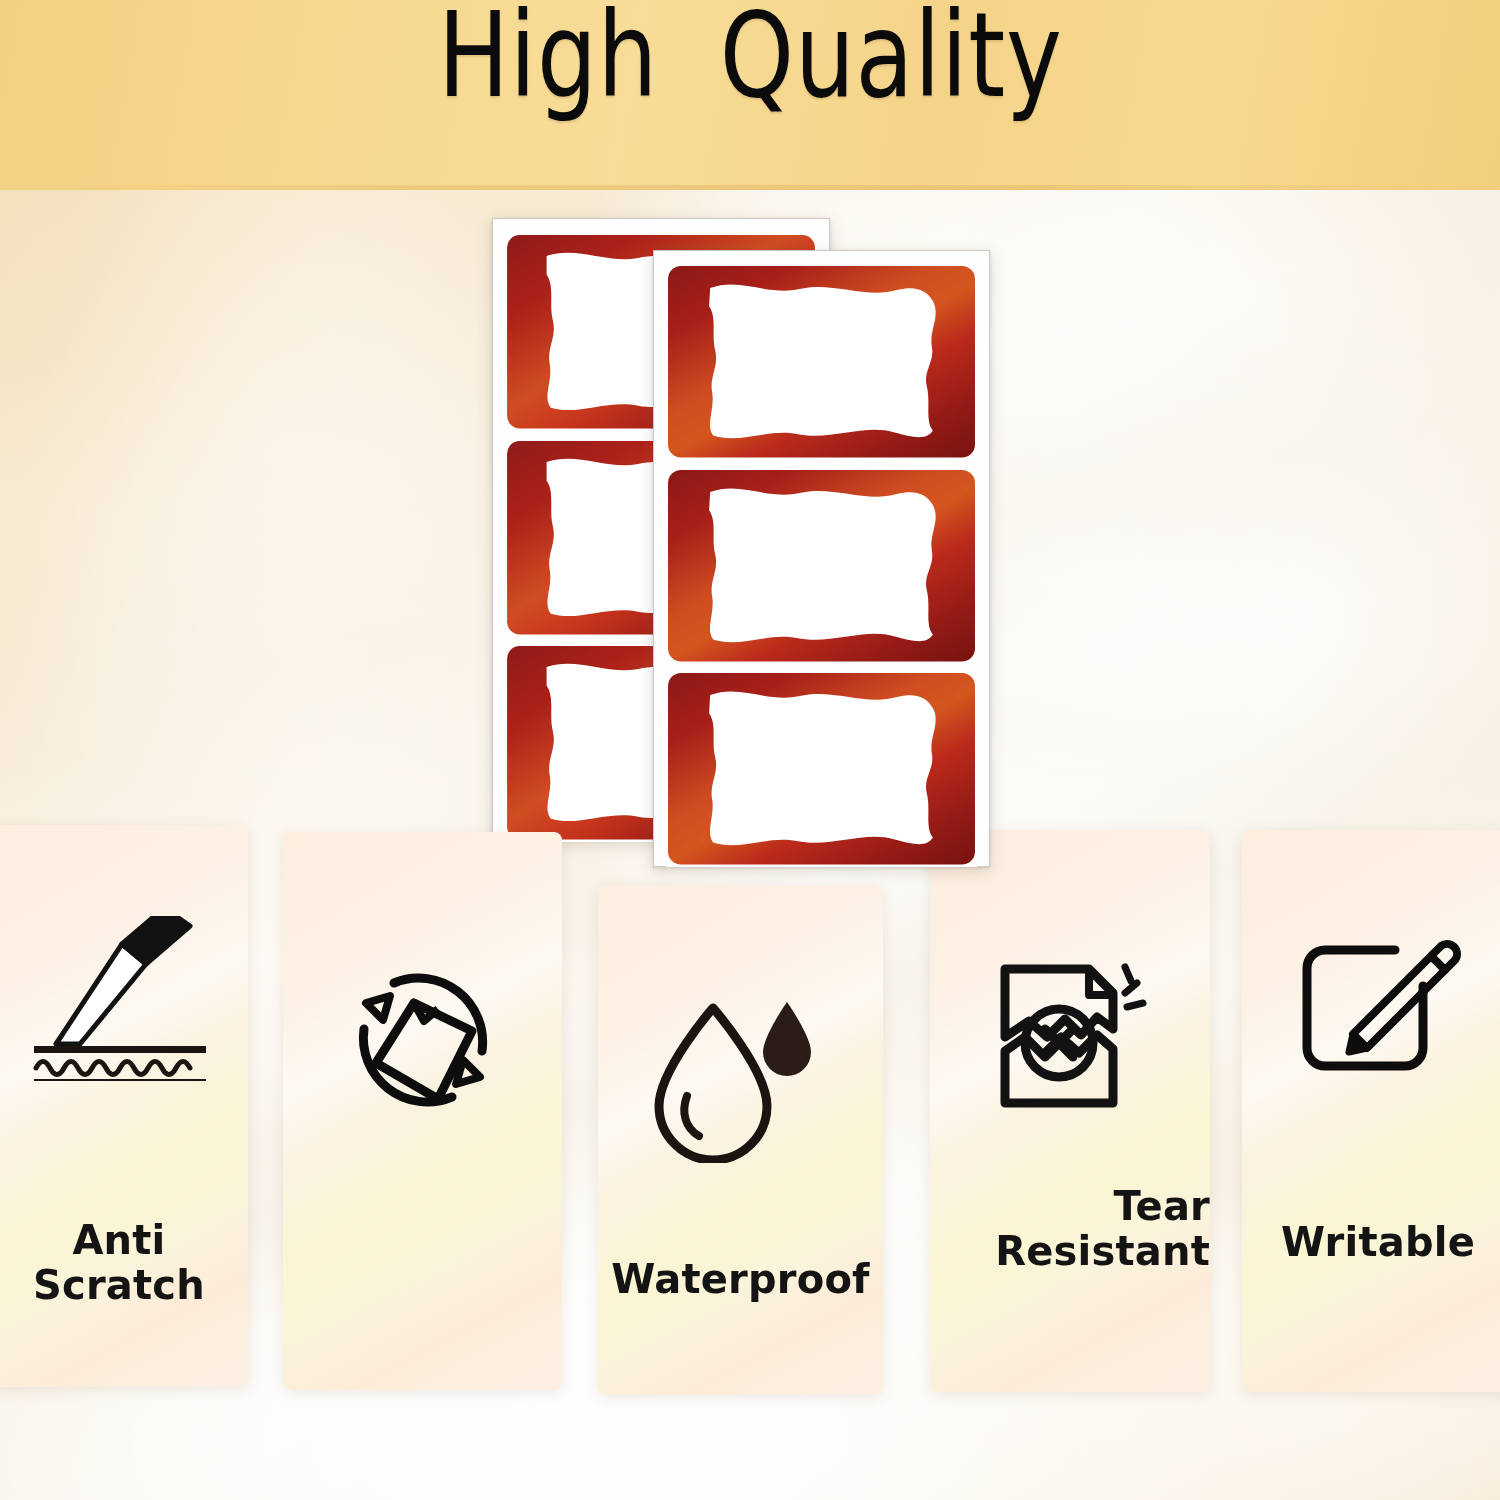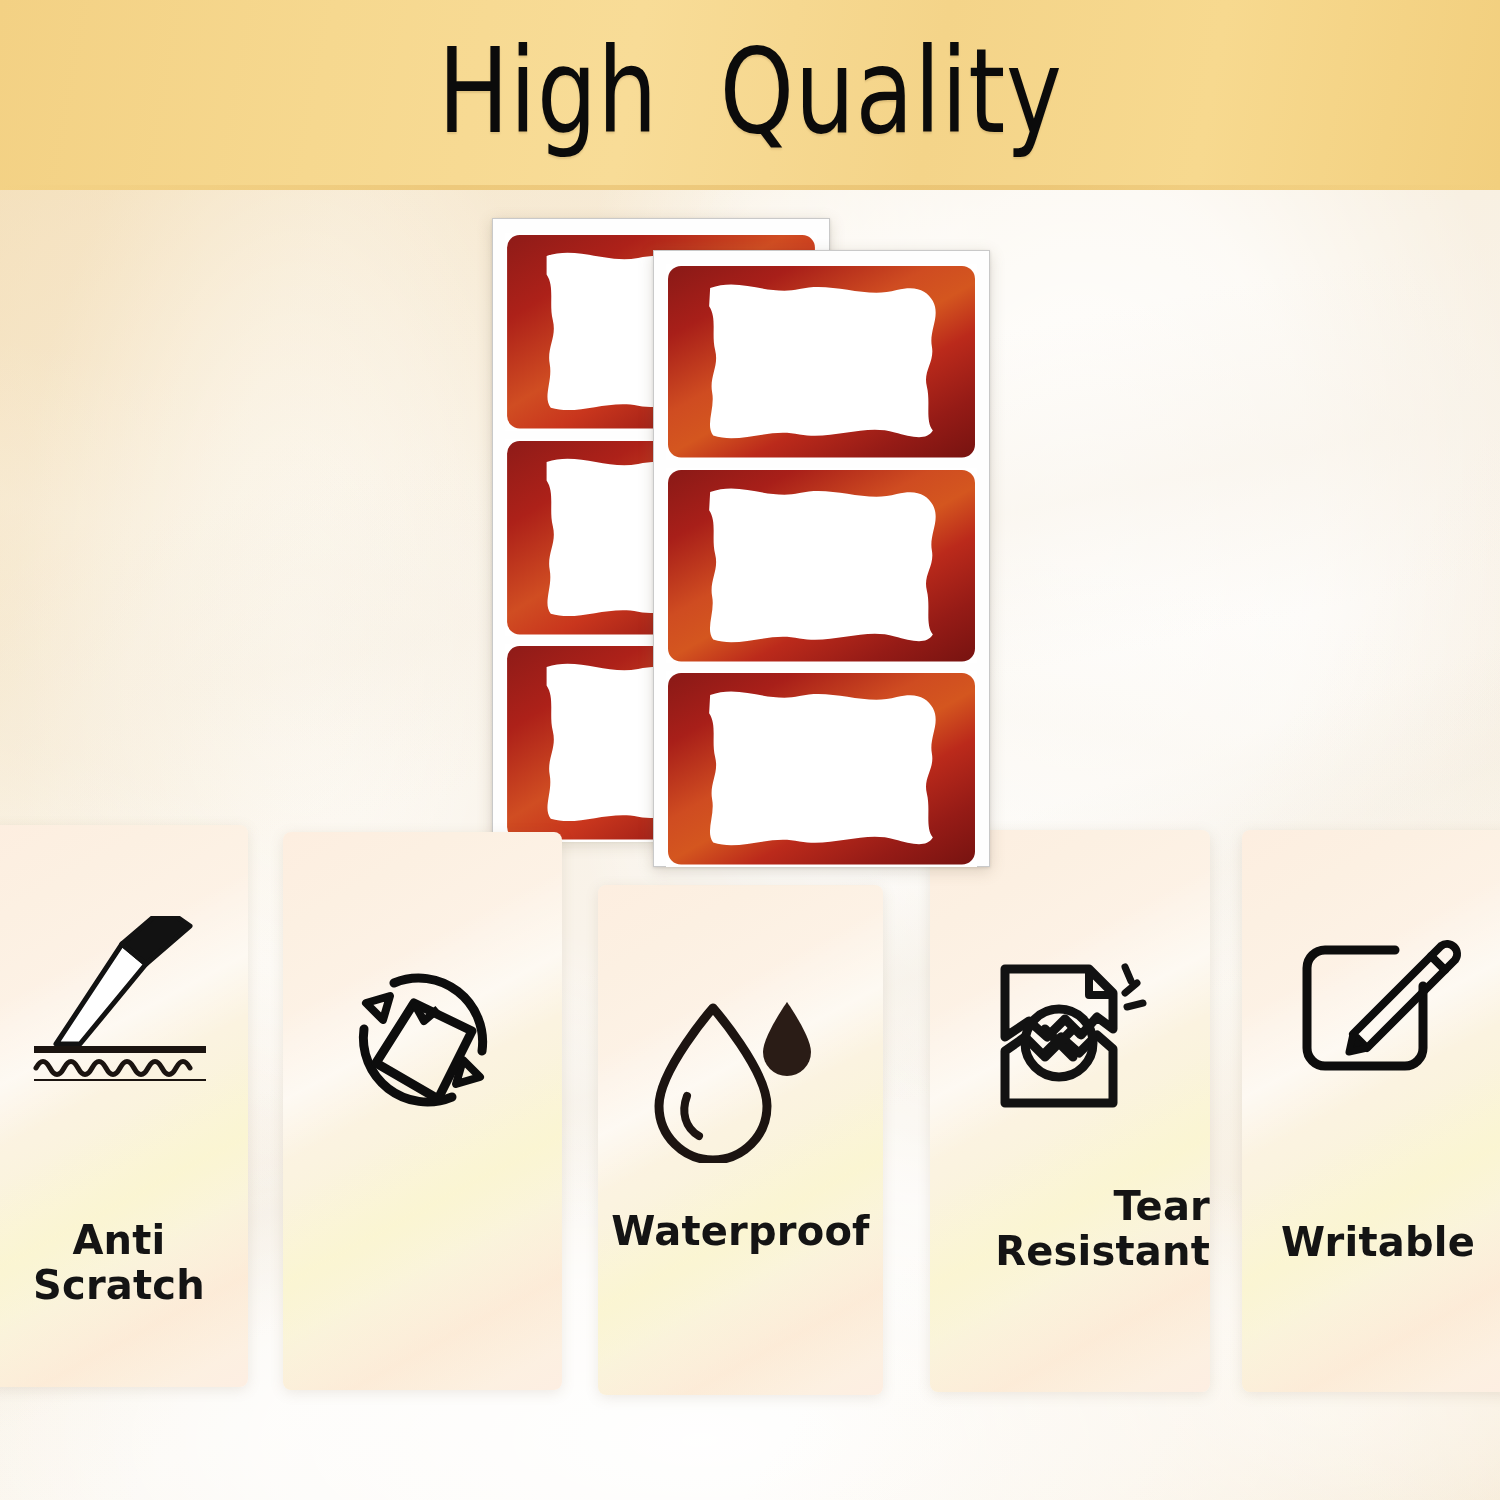--- a/index.html
+++ b/index.html
@@ -58,21 +58,21 @@
     background:
       linear-gradient(115deg, rgba(243,214,160,.42) 0%, rgba(246,228,190,.18) 20%, rgba(255,255,255,0) 38%),
       linear-gradient(305deg, rgba(242,214,168,.22) 0%, rgba(255,255,255,0) 30%);
   }
 
   
   #header {
     position:absolute; left:0; top:0; width:1500px; height:190px;
     background:linear-gradient(100deg,
       #f3d184 0%, #f6d88f 22%, #f8dc97 42%, #f4d489 62%, #f7d98f 80%, #f2cf7e 100%);
-    display:flex; align-items:center; justify-content:center;
+    display:flex; justify-content:center;
     overflow:hidden;
   }
   #header::after{
     content:""; position:absolute; left:0; right:0; bottom:0; height:5px;
     background:linear-gradient(90deg, rgba(233,193,113,.0), rgba(225,180,95,.45) 30%, rgba(225,180,95,.45) 70%, rgba(233,193,113,.0));
   }
   #header-title {
     font-family:"DejaVu Sans", sans-serif;
     font-size:118px;
     font-weight:400;
@@ -383,21 +383,21 @@
                  C 8,82 62,20 62,20 Z" fill="none" stroke="#1c1411" stroke-width="9" stroke-linejoin="round"></path>
 
         <path d="M 36,108 C 30,124 34,140 48,148" fill="none" stroke="#1c1411" stroke-width="8" stroke-linecap="round"></path>
 
         <path d="M 136,14
                  C 136,14 160,48 160,64
                  A 24,24 0 0 1 112,64
                  C 112,48 136,14 136,14 Z" fill="#2a1c16"></path>
       </svg>
     </div>
-    <div class="card-label" style="margin-top:44px;">Waterproof</div>
+    <div class="card-label" style="margin-top:92px;">Waterproof</div>
   </div>
 
   <div class="card" id="card-3" style="left:930px; top:830px; width:280px; height:562px;">
     <div class="card-sheen"></div>
     <div class="card-icon" style="margin-top:120px; height:170px;">
       <svg width="170" height="168" viewBox="0 0 170 168">
 
         <path d="M 20,18 L 104,18 L 128,42 L 128,78
                  L 112,66 L 96,84 L 80,68 L 62,86 L 44,70 L 20,86 Z" fill="none" stroke="#121212" stroke-width="9" stroke-linejoin="round"></path>
 

